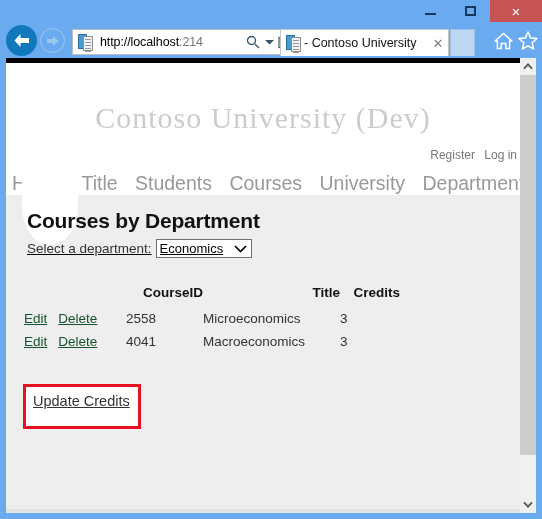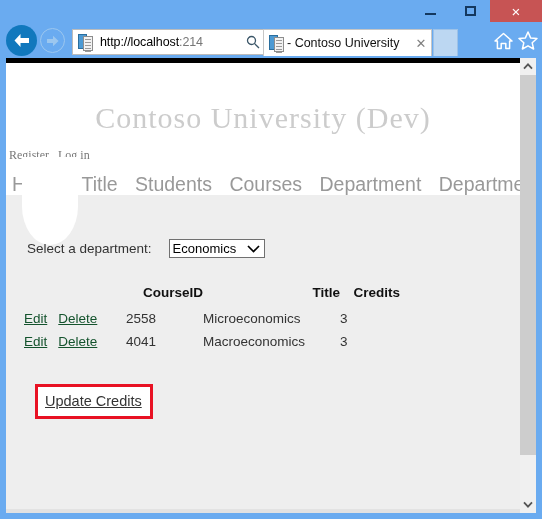--- a/index.html
+++ b/index.html
@@ -91,21 +91,21 @@
     letter-spacing: -0.1px;
   }
   #url-text .dim { color: #777777; }
   .addr-icon {
     flex: 0 0 auto;
     width: 20px; height: 24px;
     display:flex; align-items:center; justify-content:center;
   }
 
   #tab-strip {
-    position: absolute; left: 263px; top: 7px;
+    position: absolute; left: 280px; top: 7px;
     height: 27px; display: flex; align-items: flex-end;
   }
   #browser-tab {
     width: 169px; height: 27px;
     background: #ffffff;
     border: 1px solid #c6c6c6;
     border-bottom: none;
     display: flex; align-items: center;
     padding: 0 2px 0 3px;
   }
@@ -152,25 +152,24 @@
     text-align: center;
     font-family: "Liberation Serif", serif;
     font-size: 30px;
     color: #cccccc;
     letter-spacing: 1px;
     padding-top: 38px;
     font-weight: normal;
     margin: 0;
   }
   #auth-links {
-    text-align: left;
+    text-align: right;
     margin-top: 13px;
     font-size: 12px;
     color: #777777;
-    font-family: Liberation Serif, serif;
   }
   #auth-links span { margin: 0 3px; color: #777777; }
   #main-nav {
     text-align: center;
     margin-top: 10px;
     font-size: 19.5px;
     color: #999999;
     white-space: nowrap;
   }
   #main-nav span { margin: 0 6px; color: #999999; }
@@ -187,21 +186,21 @@
     border-radius: 0 0 50% 50% / 0 0 44% 44%;
   }
   #page-title {
     position: absolute; left: 21px; top: 14px;
     margin: 0;
     font-size: 21px; font-weight: bold; color: #111111;
     letter-spacing: -0.2px;
   }
   #dept-row {
     position: absolute; left: 21px; top: 44px;
-    display: flex; align-items: center; gap: 17px;
+    display: flex; align-items: center; gap: 4px; text-decoration: underline;
   }
   #dept-label { font-size: 13.5px; color: #333333; }
   #dept-select {
     width: 96px; height: 19px;
     border: 1px solid #707070;
     background: #ffffff;
     font-size: 13px; color: #000000;
     display: flex; align-items: center;
     padding: 0 2px 0 3px;
     position: relative;
@@ -231,24 +230,24 @@
   .col-id      { width: 77px; }
   .col-title   { width: 137px; margin-left: 18px; }
   .col-credits { width: 60px; }
   .row-link {
     color: #14532d; text-decoration: underline;
   }
   .actions-cell { white-space: nowrap; }
   .actions-cell .sep { display:inline-block; width:11px; }
 
   #update-credits-box {
-    position: absolute; left: 29px; top: 189px;
+    position: absolute; left: 17px; top: 189px;
     border: 3px solid #e81123;
     background: #ffffff;
-    padding: 5px 8px 6px 7px;
+    padding: 5px 8px 16px 7px;
   }
   #update-credits-link {
     font-size: 14.5px;
     color: #333333;
     text-decoration: underline;
     white-space: nowrap;
   }
 
   #site-footer {
     position: absolute; left: 0; bottom: 0;
@@ -394,29 +393,30 @@
       <h1 id="brand-title">Contoso University (Dev)</h1>
       <div id="auth-links">
         <span>Register</span>
         <span>Log in</span>
       </div>
       <nav id="main-nav">
         <span>Home</span>
         <span>Title</span>
         <span>Students</span>
         <span>Courses</span>
-        <span>Department</span>
+        <span>University</span>
         <span>Departments</span>
       </nav>
     </div>
 
     <div id="content-area">
 
       <div id="white-dome"></div>
 
+      <h2 id="page-title">Courses by Department</h2>
 
       <div id="dept-row">
         <span id="dept-label">Select a department:</span>
         <div id="dept-select">
           <span id="dept-select-value">Economics</span>
           <span id="dept-select-chevron">
             <svg width="13" height="8" viewBox="0 0 13 8">
               <path d="M1 1 L6.5 6.6 L12 1" fill="none" stroke="#000000" stroke-width="1.7"></path>
             </svg>
           </span>

